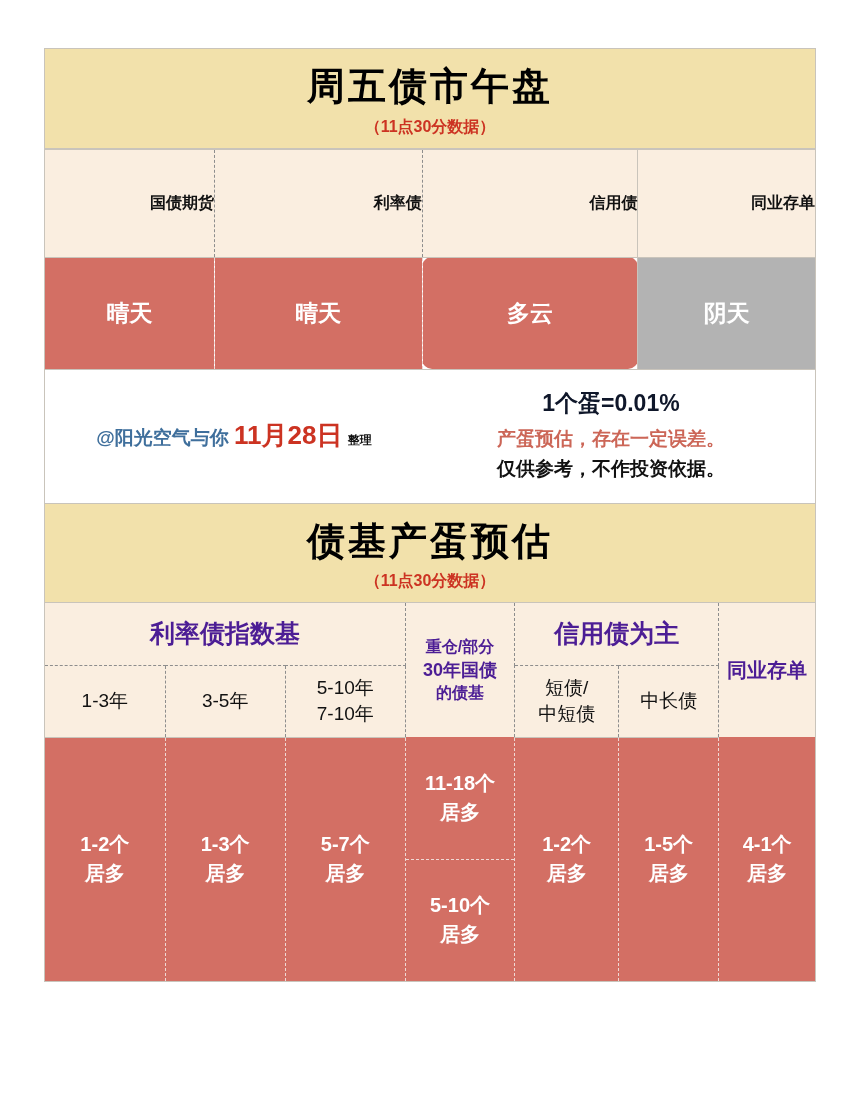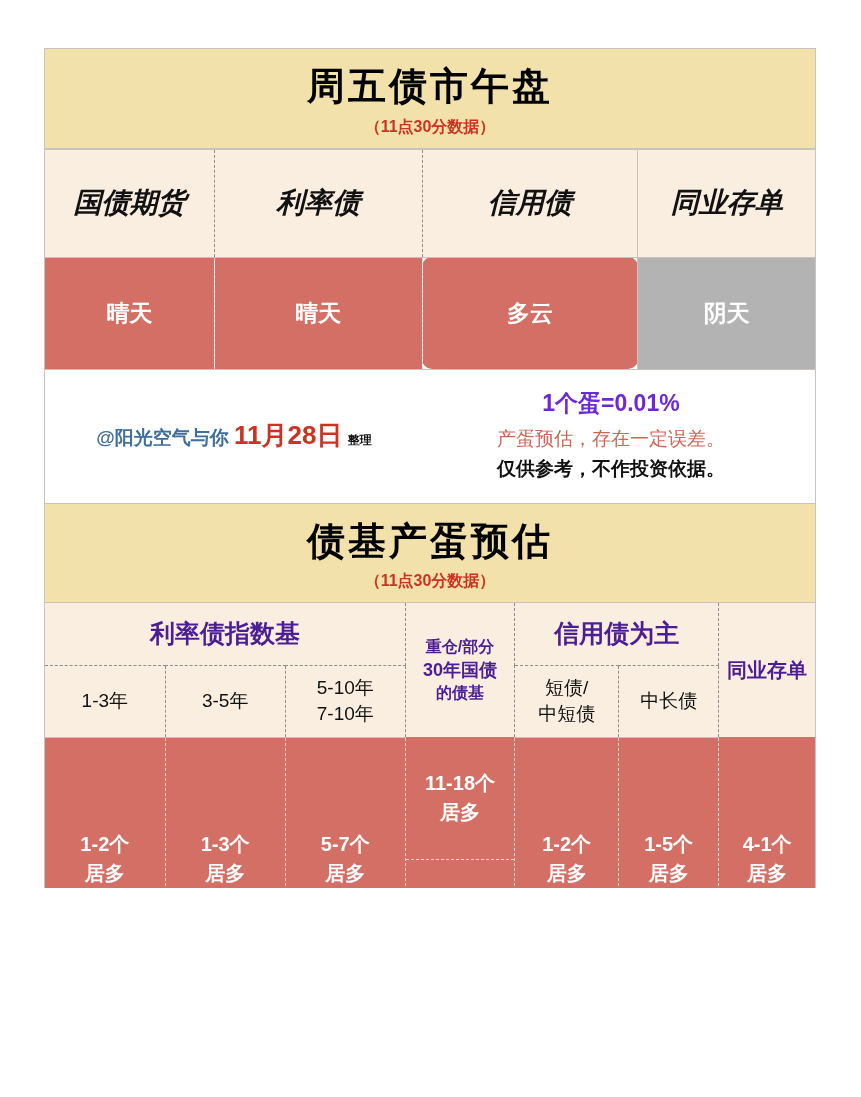--- a/index.html
+++ b/index.html
@@ -4,21 +4,21 @@
 <style>
   * { box-sizing: border-box; }
   html, body {
     margin: 0; padding: 0;
     width: 861px; height: 1097px;
     background: #ffffff;
     font-family: "Liberation Sans", sans-serif;
   }
   #page {
     position: relative;
-    width: 861px; height: 888px;
+    width: 861px; height: 1097px;
     background: #ffffff;
     overflow: hidden;
   }
 
   
   .wm {
     position: absolute;
     font-size: 74px;
     font-weight: 700;
     color: rgba(120,120,120,0.16);
@@ -65,25 +65,24 @@
     font-weight: 700;
     color: #cc3322;
     margin-top: 6px;
   }
 
   .hdr-row td {
     background: #faeee0;
     border: 1px solid #c9c4bb;
     border-left: none; border-right: none;
     height: 108px;
-    text-align: center;
-    font-size: 28px;
+    text-align: right;
+    font-size: 16px;
     font-weight: 700;
     color: #111;
-    font-style: italic;
   }
   .hdr-row td.dash { border-right: 1px dashed #8d8d8d; }
   .hdr-row td.solid { border-right: 1px solid #c9c4bb; }
 
   .wx-row td {
     height: 112px;
     text-align: center;
     font-size: 23px;
     font-weight: 700;
     color: #ffffff;
@@ -113,28 +112,28 @@
   }
   .credit-left .handle { color: #3f6f9c; font-size: 19px; }
   .credit-left .date { color: #cc3322; font-size: 26px; font-weight: 700; }
   .credit-left .tidy { color: #111; font-size: 12px; }
   .credit-right {
     width: 52%;
     text-align: center;
     line-height: 1.5;
   }
   .credit-right .egg {
-    color: #6d28d9;
+    color: #0f172a;
     font-size: 23px;
     font-weight: 700;
   }
   .credit-right .warn1 {
     color: #cc6657;
     font-size: 19px;
-    font-weight: 400;
+    font-weight: 700;
     margin-top: 4px;
   }
   .credit-right .warn2 {
     color: #111;
     font-size: 19px;
     font-weight: 700;
     margin-top: 2px;
   }
 
   

